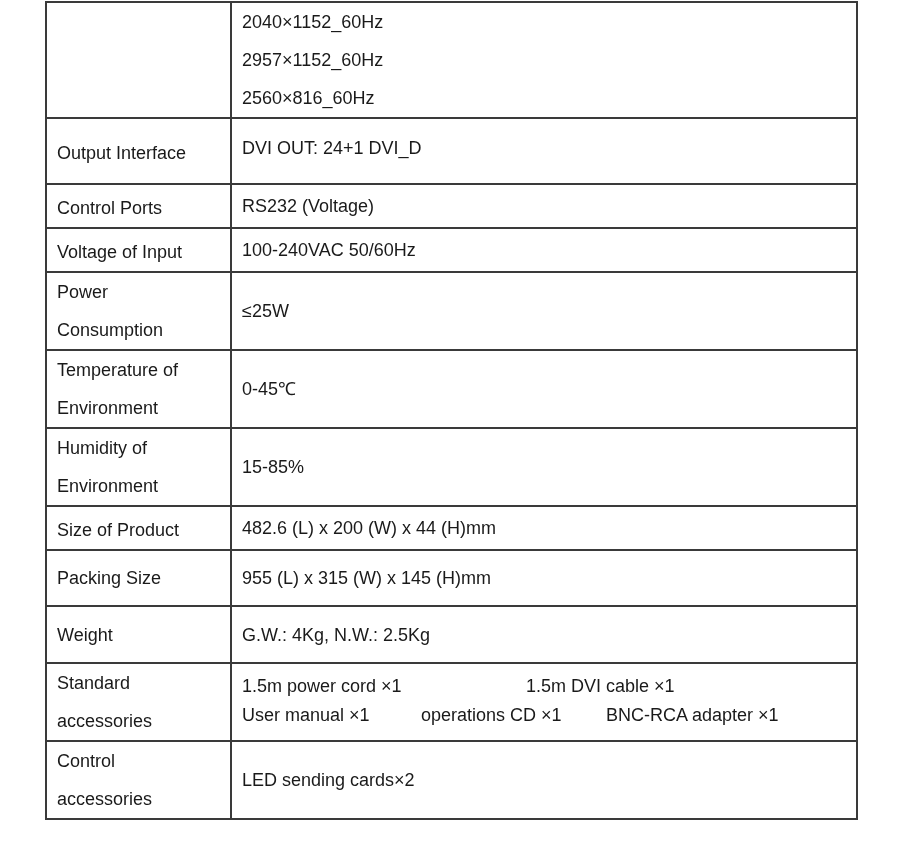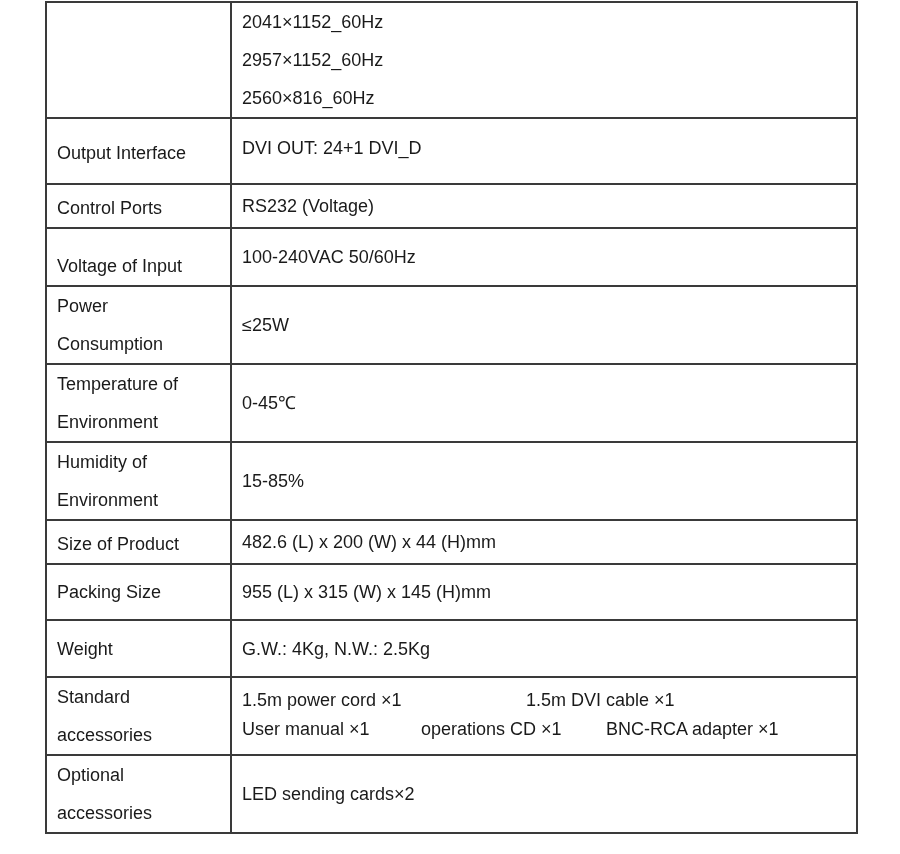--- a/index.html
+++ b/index.html
@@ -18,35 +18,35 @@
 
 <table class="spec-table">
   <colgroup>
       <col class="c-label">
       <col class="c-value">
     </colgroup>
   <tbody>
       <tr style="height:115px">
     <td></td>
     <td>
-      <span class="line">2041×1152_60Hz</span>
+      <span class="line">2040×1152_60Hz</span>
       <span class="line">2957×1152_60Hz</span>
       <span class="line">2560×816_60Hz</span>
     </td>
   </tr>
   <tr style="height:66px">
     <td style="padding-top:4px">Output Interface</td>
     <td style="vertical-align:top;padding-top:10px">DVI OUT:  24+1 DVI_D</td>
   </tr>
   <tr style="height:38px">
     <td style="padding-top:4px">Control Ports</td>
     <td>RS232 (Voltage)</td>
   </tr>
   <tr style="height:38px">
-    <td style="padding-top:18px">Voltage of Input</td>
+    <td style="padding-top:4px">Voltage of Input</td>
     <td>100-240VAC 50/60Hz</td>
   </tr>
   <tr style="height:76px">
     <td>
       <span class="line">Power</span>
       <span class="line">Consumption</span>
     </td>
     <td>≤25W</td>
   </tr>
   <tr style="height:76px">
@@ -80,19 +80,19 @@
       <span class="line">Standard</span>
       <span class="line">accessories</span>
     </td>
     <td style="vertical-align:top;padding-top:8px">
       <span class="acc-row"><span class="acc-item" style="width:284px">1.5m power cord ×1</span><span class="acc-item">1.5m DVI cable ×1</span></span>
       <span class="acc-row"><span class="acc-item" style="width:179px">User manual ×1</span><span class="acc-item" style="width:185px">operations CD ×1</span><span class="acc-item">BNC-RCA adapter ×1</span></span>
     </td>
   </tr>
   <tr style="height:76px">
     <td>
-      <span class="line">Optional</span>
+      <span class="line">Control</span>
       <span class="line">accessories</span>
     </td>
     <td>LED sending cards×2</td>
   </tr>
 </tbody>
   </table>
 
 </body></html>

